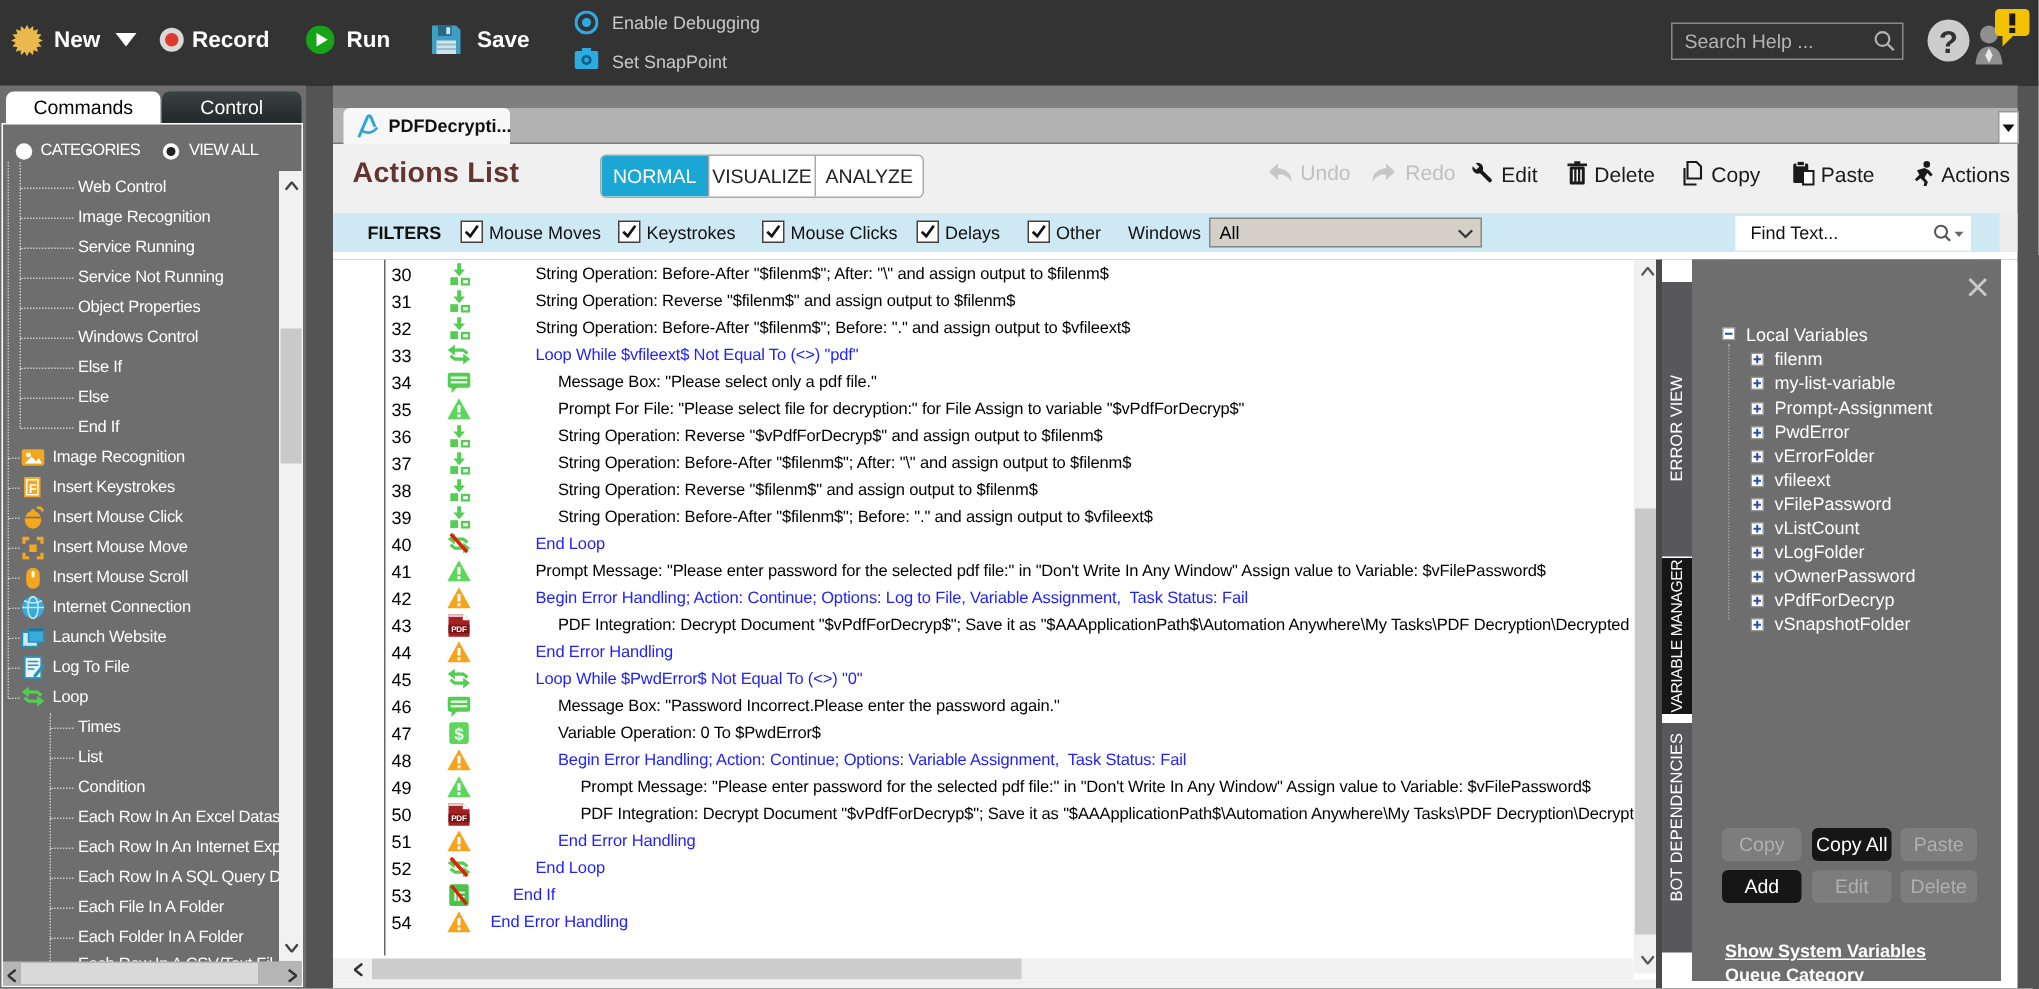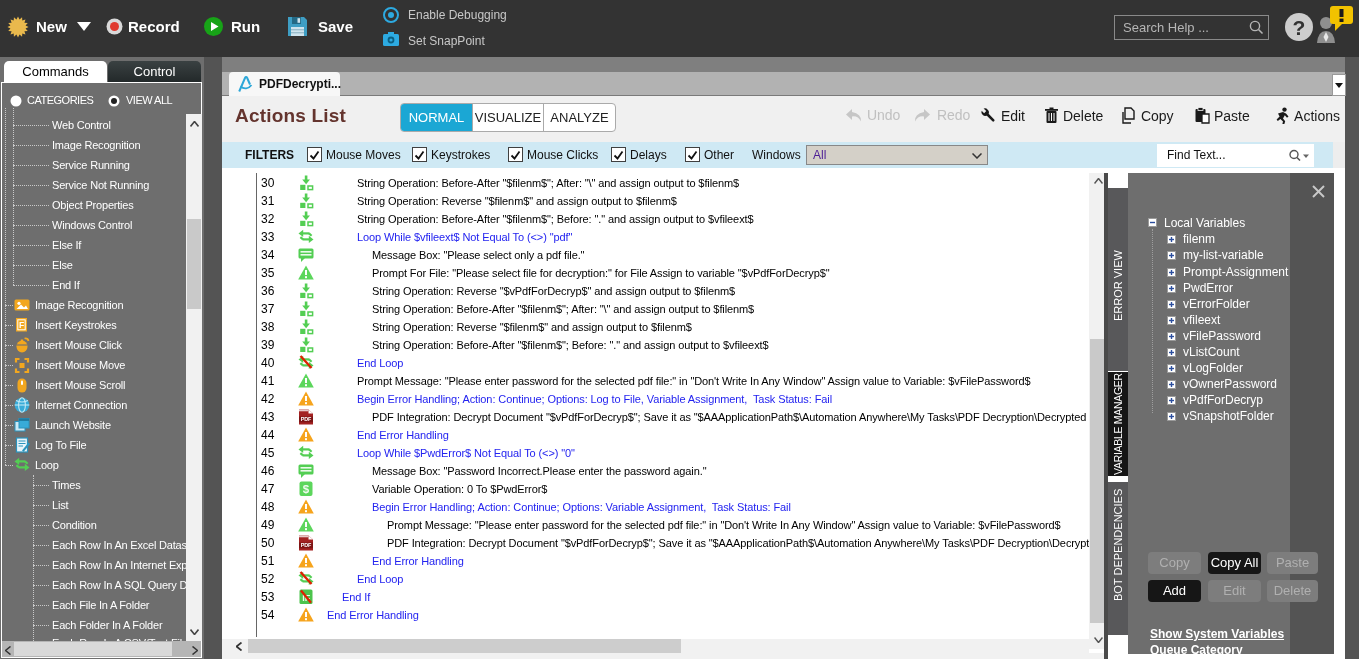--- a/index.html
+++ b/index.html
@@ -32,21 +32,21 @@
   .arow{position:absolute;left:0;width:885px;height:18px;font-size:11px;letter-spacing:-0.1px;line-height:18px;white-space:nowrap;}
   .anum{position:absolute;left:39px;color:#000;font-size:12px;letter-spacing:0;}
   .aicon{position:absolute;left:76px;top:1px;}
   .atxt{position:absolute;top:0;}
   .blue{color:#2323f0;}
   .black{color:#000;}
   
   .sbtrack{position:absolute;background:#f1f1f1;}
   .sbthumb{position:absolute;background:#c9c9c9;}
   
-  #varpanel{position:absolute;left:1128px;top:173px;width:162px;height:481px;background:#6e6e6e;}
+  #varpanel{position:absolute;left:1128px;top:173px;width:206px;height:481px;background:#6e6e6e;}
   #rwhite{position:absolute;left:1334px;top:173px;width:11px;height:486px;background:#fff;}
   #rwhite2{position:absolute;left:1128px;top:654px;width:206px;height:5px;background:#fff;}
   .vrow{position:absolute;left:55px;color:#fff;font-size:12px;white-space:nowrap;height:16px;line-height:16px;}
   .vbtn{position:absolute;width:53px;height:22px;font-size:13px;text-align:center;line-height:22px;border-radius:4px;}
   .vbtn.on{background:#161616;color:#fff;}
   .vbtn.off{background:#7d7d7d;color:#b0b0b0;}
   .vlink{position:absolute;color:#fff;font-size:12px;font-weight:bold;text-decoration:underline;margin-top:20px;}
 </style>
 </head>
 <body>
@@ -462,21 +462,21 @@
     <div class="cb" style="left:389px;"><svg width="13" height="13">
           <polyline points="2.5,6.5 5.5,9.5 10.5,2.5" fill="none" stroke="#111" stroke-width="1.8"></polyline>
         </svg></div>
       <div class="cbl" style="left:408px;">Delays</div>
     <div class="cb" style="left:463px;"><svg width="13" height="13">
           <polyline points="2.5,6.5 5.5,9.5 10.5,2.5" fill="none" stroke="#111" stroke-width="1.8"></polyline>
         </svg></div>
       <div class="cbl" style="left:482px;">Other</div>
     <div class="abs" style="left:530px;top:6px;font-size:12px;color:#111;">Windows</div>
     <div class="abs" style="left:584px;top:3px;width:182px;height:20px;background:#d4d0c8;border:1px solid #888;box-sizing:border-box;">
-      <div class="abs" style="left:6px;top:2px;font-size:12px;color:#4c1d95;">All</div>
+      <div class="abs" style="left:6px;top:2px;font-size:12px;color:#000000;">All</div>
       <svg class="abs" style="right:5px;top:7px" width="10" height="6">
           <polyline points="0.5,0.5 5,5 9.5,0.5" fill="none" stroke="#333" stroke-width="1.5"></polyline>
         </svg>
     </div>
     <div class="abs" style="left:935px;top:2px;width:157px;height:23px;background:#fff;">
       <div class="abs" style="left:10px;top:4px;font-size:12px;color:#111;">Find Text...</div>
       <svg class="abs" style="left:131px;top:5px" width="24" height="14">
           <circle cx="6" cy="5.5" r="4" fill="none" stroke="#555" stroke-width="1.4"></circle>
           <line x1="9" y1="8.5" x2="12" y2="11.5" stroke="#555" stroke-width="1.6"></line>
           <polygon points="15,5.5 21,5.5 18,9" fill="#666"></polygon>

